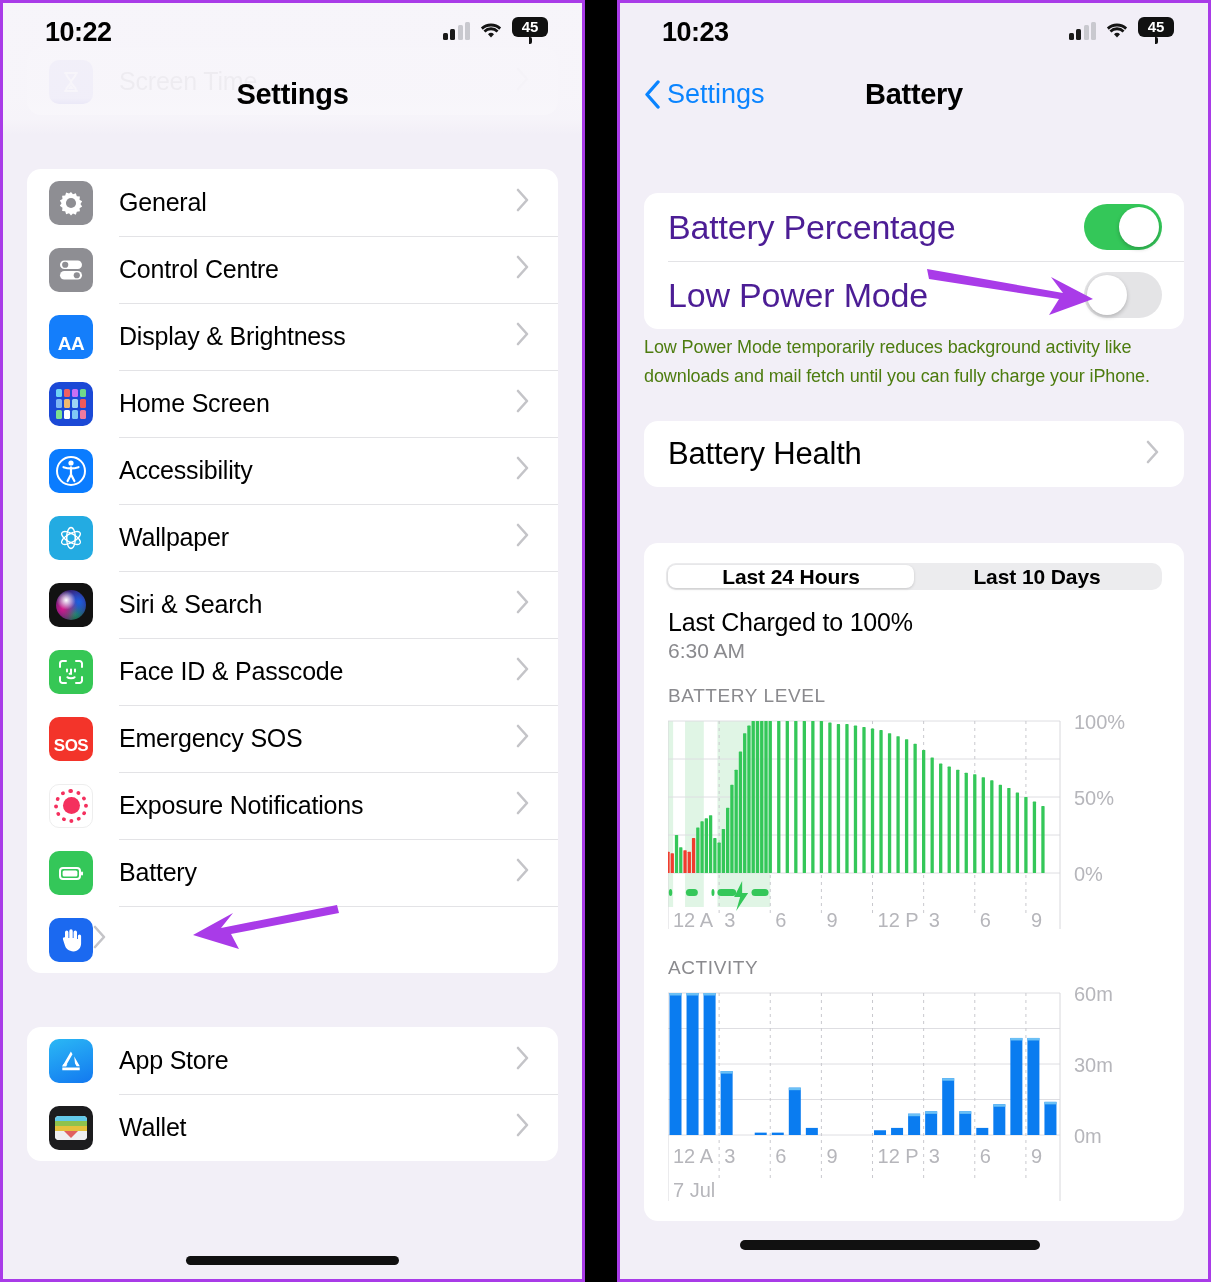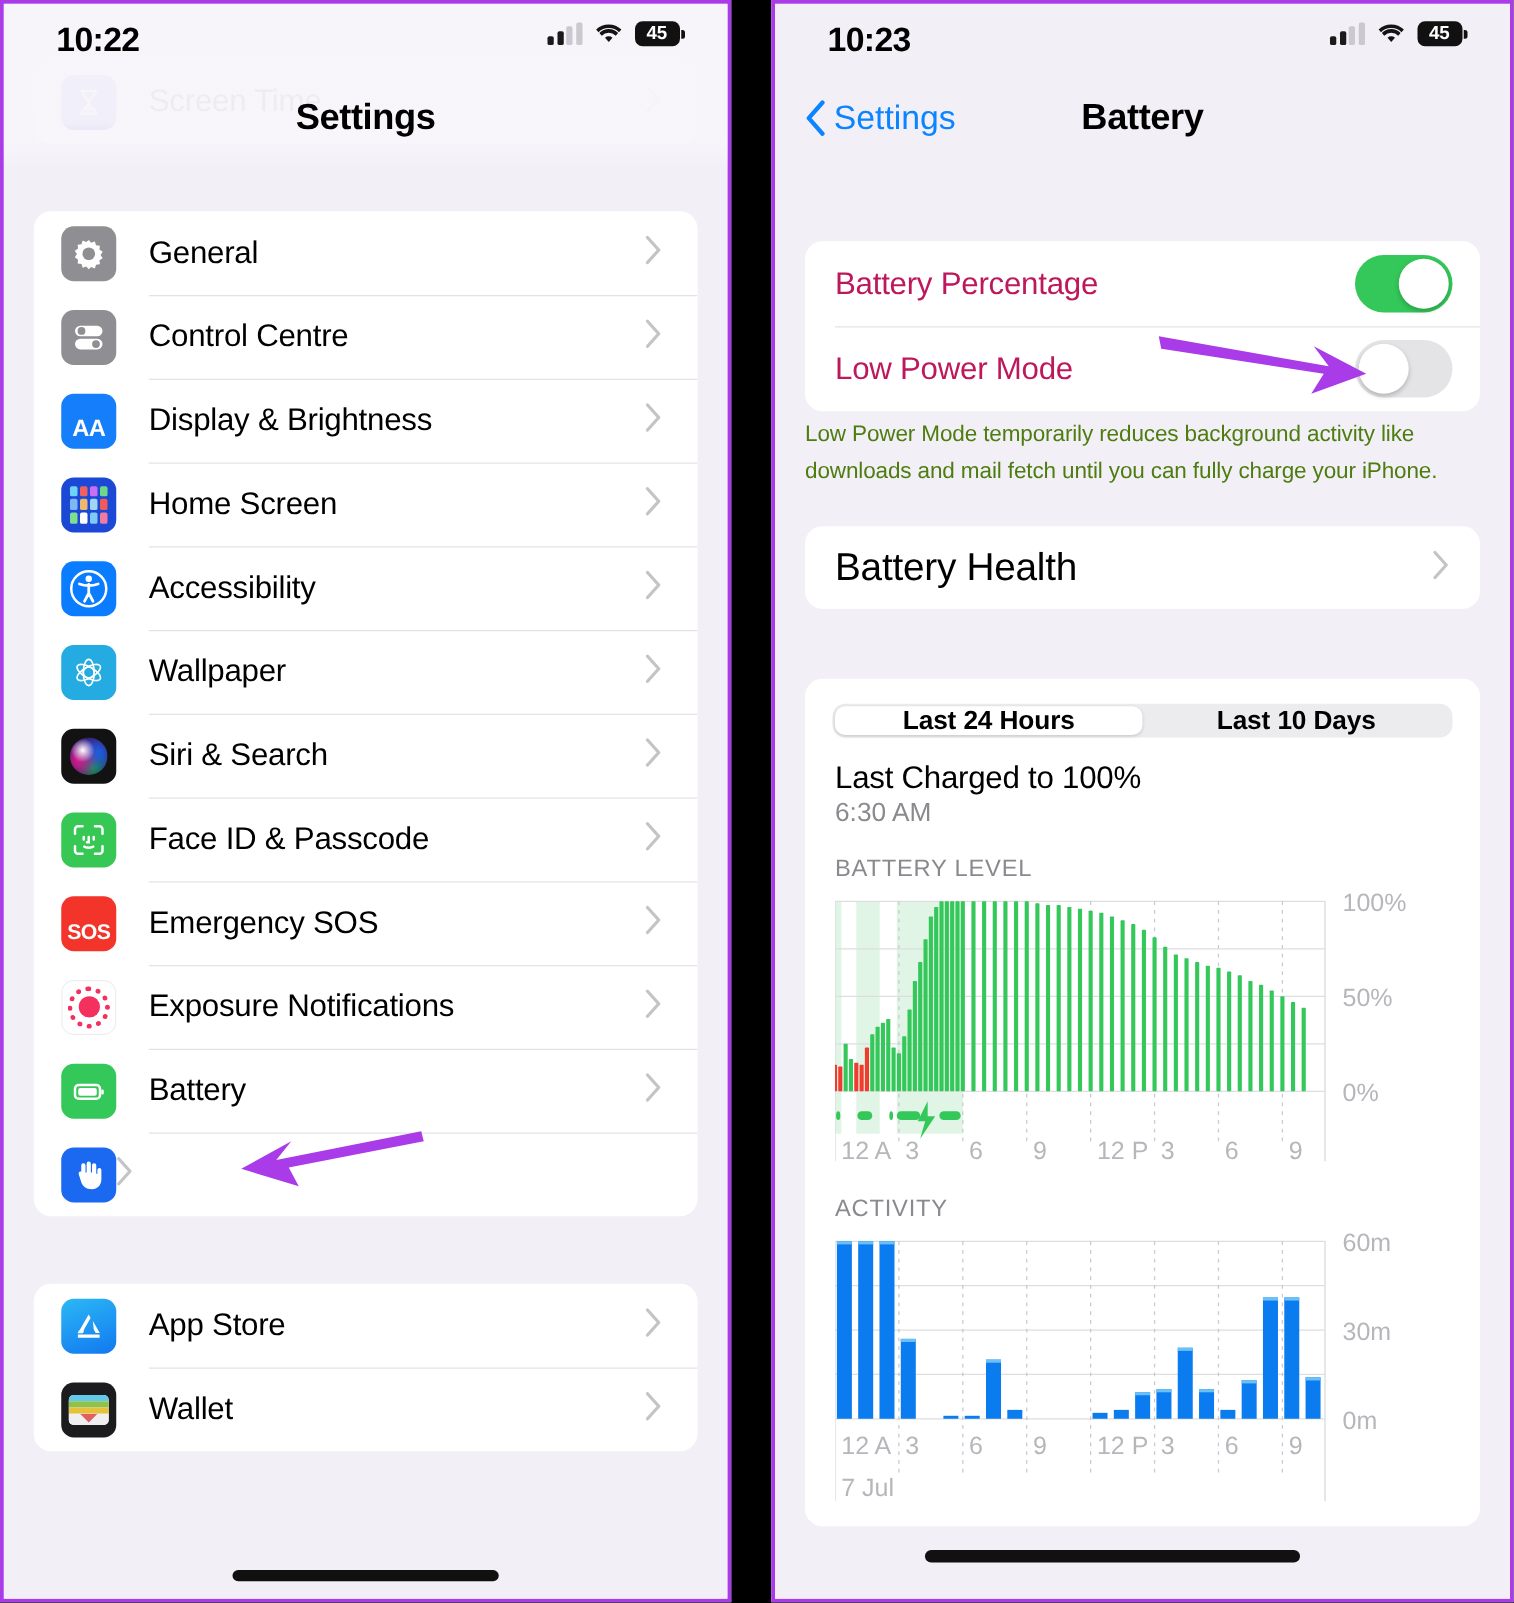--- a/index.html
+++ b/index.html
@@ -55,21 +55,21 @@
   .status-icons { display: flex; align-items: center; gap: 9px; }
   .bars { display: flex; align-items: flex-end; gap: 2.5px; height: 18px; }
   .bars i { display: block; width: 5px; border-radius: 1.5px; background: #1a1a1a; }
   .bars i:nth-child(1) { height: 7px; }
   .bars i:nth-child(2) { height: 11px; }
   .bars i:nth-child(3) { height: 15px; background: #c9c9cf; }
   .bars i:nth-child(4) { height: 18px; background: #c9c9cf; }
   .wifi { position: relative; width: 24px; height: 18px; }
   .wifi svg { display:block; }
   .battpill {
-    display: flex; align-items: center;
+    display: flex; align-items: center; flex-direction: column;
   }
   .battpill .body {
     background: #111; color: #fff;
     font-size: 15px; font-weight: bold;
     border-radius: 6px;
     padding: 2px 6px 3px 6px;
     min-width: 36px;
     text-align: center;
     line-height: 15px;
   }
@@ -231,21 +231,21 @@
   .card {
     background: #fff; border-radius: 14px; margin: 0 24px; overflow: hidden;
   }
   .toggle-row {
     display: flex; align-items: center; justify-content: space-between;
     height: 68px; padding: 0 22px 0 24px; position: relative;
   }
   .toggle-row + .toggle-row::before {
     content:""; position:absolute; left:24px; right:0; top:0; height:1px; background:#e3e3e6;
   }
-  .toggle-row .t-lbl { font-size: 25px; color: #be185d; letter-spacing:-0.2px; }
+  .toggle-row .t-lbl { font-size: 34px; color: #4c1d95; letter-spacing:-0.2px; }
   .switch {
     width: 78px; height: 46px; border-radius: 23px;
     position: relative; flex: 0 0 78px;
   }
   .switch.on  { background: #34C759; }
   .switch.off { background: #E4E4E6; }
   .switch .knob {
     position: absolute; top: 3px; width: 40px; height: 40px;
     border-radius: 50%; background: #fff;
     box-shadow: 0 2px 4px rgba(0,0,0,.22);

